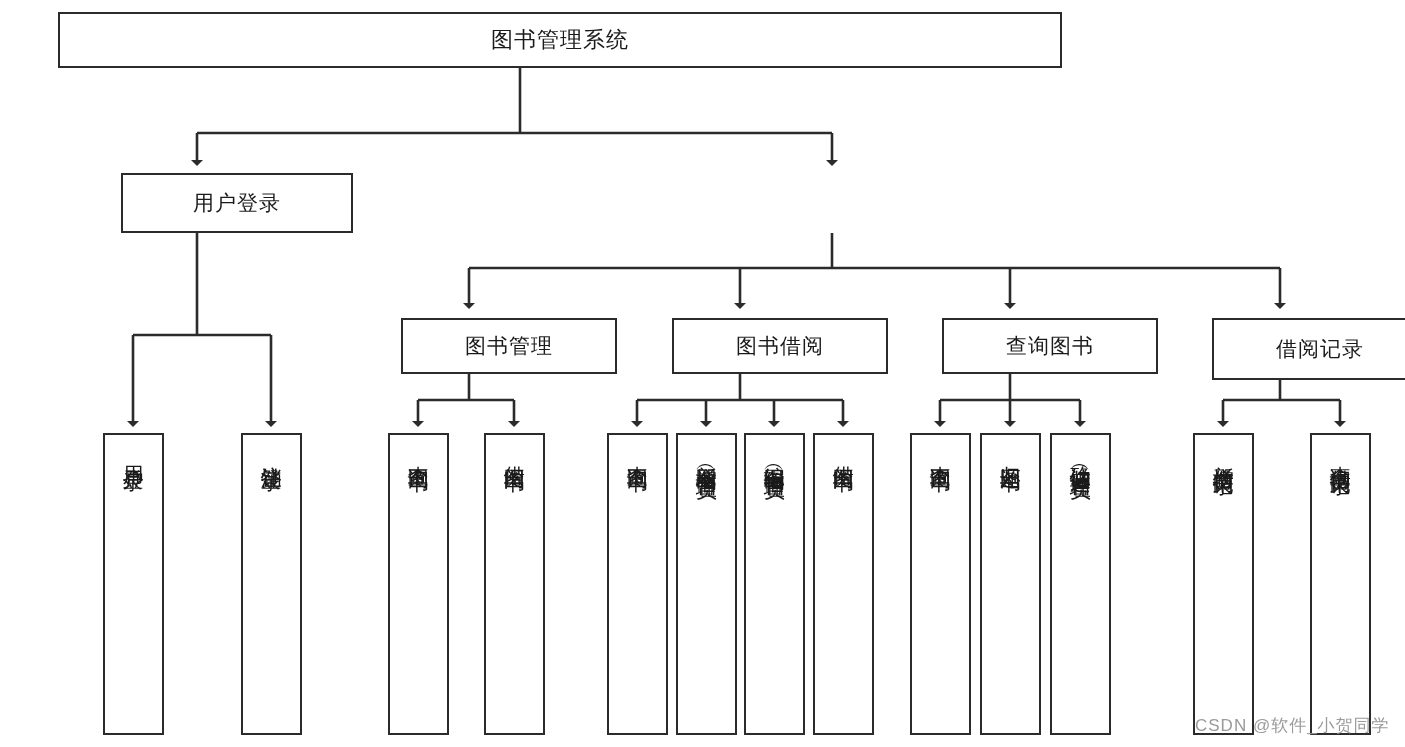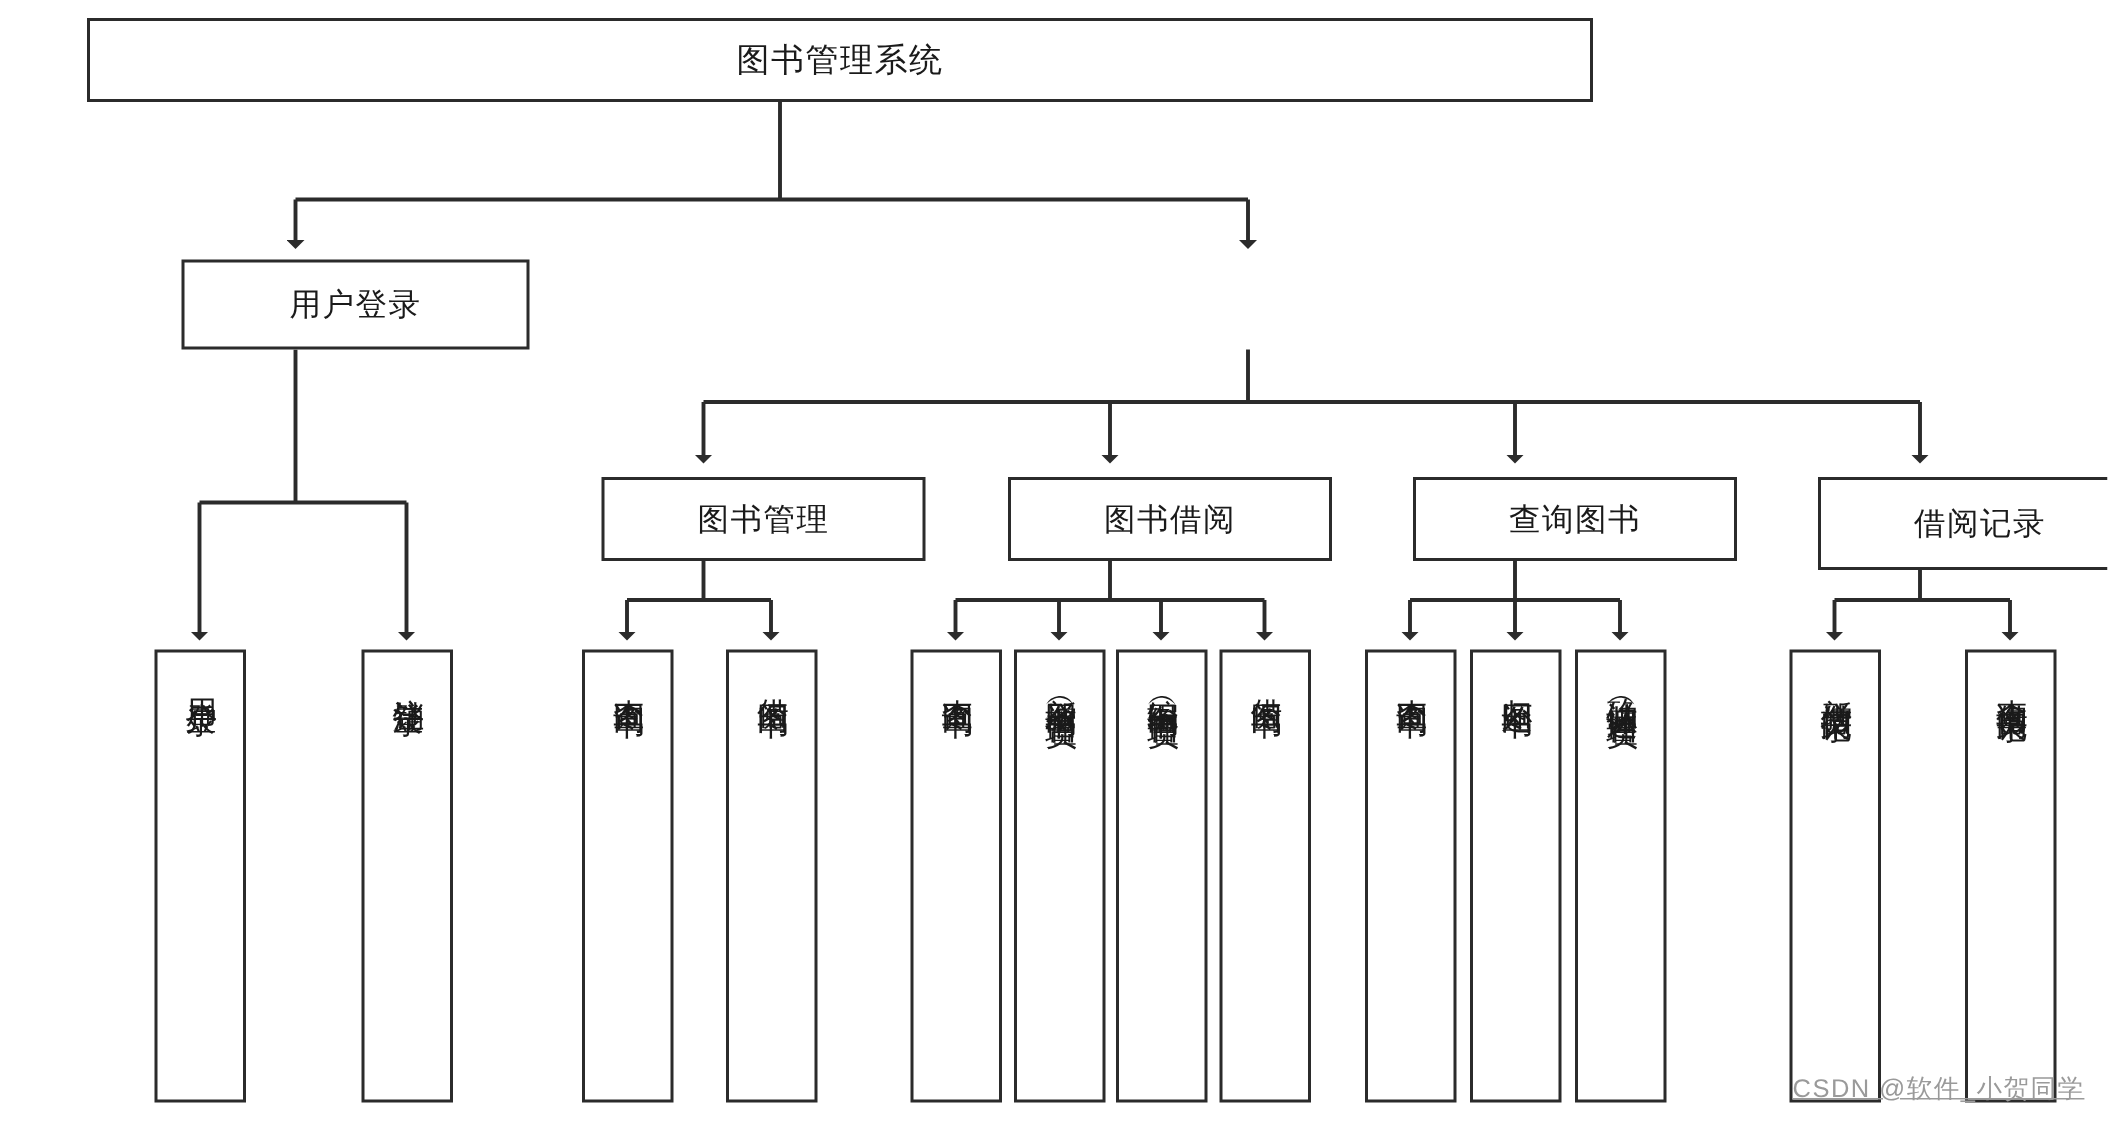--- a/index.html
+++ b/index.html
@@ -129,15 +129,15 @@
     <span class="leaf">确认归还（管理员）</span>
   </div>
 
   <div class="leafbox" style="left:1193px;top:433px;width:61px;height:302px;">
     <span class="leaf">新增借阅记录</span>
   </div>
   <div class="leafbox" style="left:1310px;top:433px;width:61px;height:302px;">
     <span class="leaf">查询借阅记录</span>
   </div>
 
-  <div class="wm" style="left:1195px;top:714px;text-decoration:underline;">CSDN @软件_小贺同学</div>
+  <div class="wm" style="left:1195px;top:714px;">CSDN @软件_小贺同学</div>
 
 </div>
 
 </body></html>

